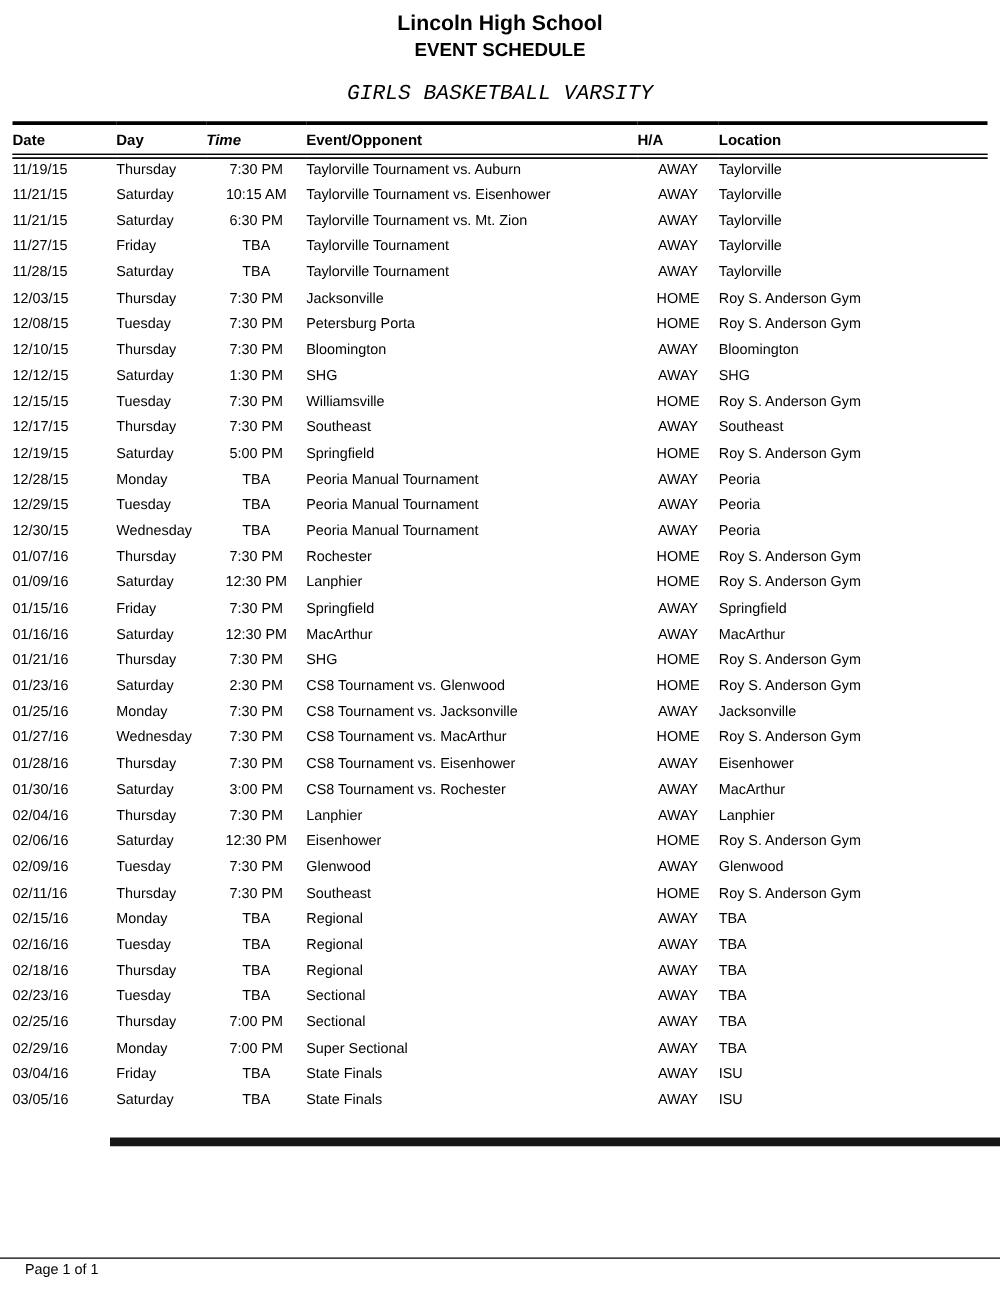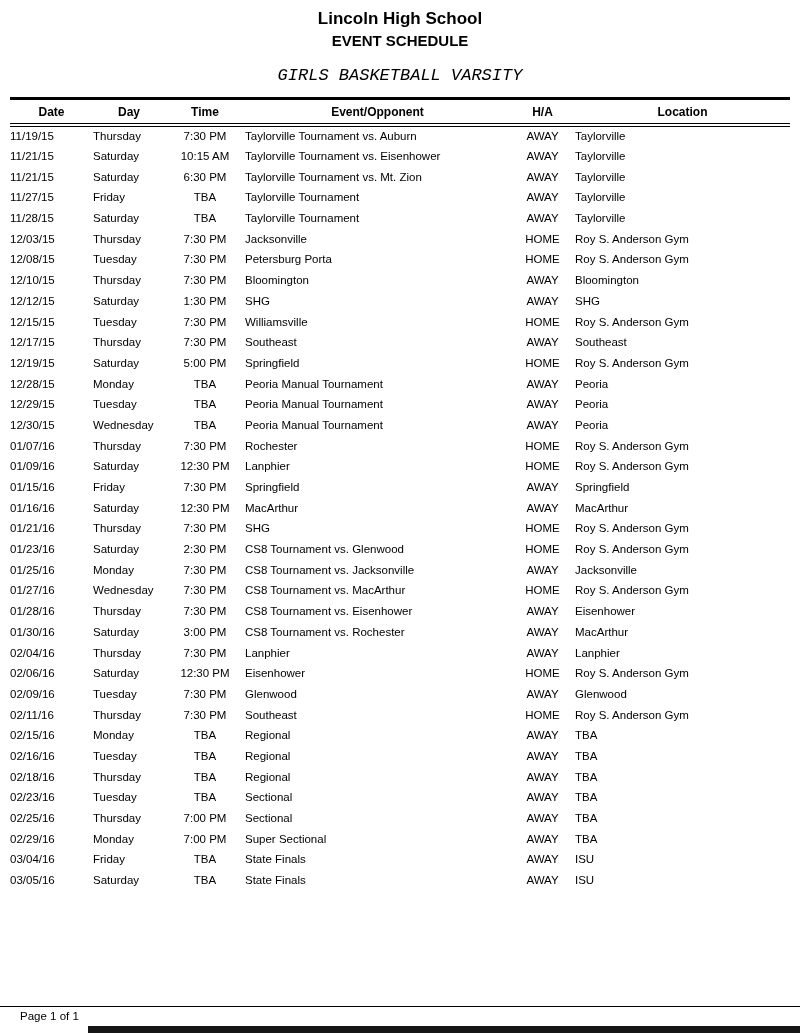--- a/index.html
+++ b/index.html
@@ -6,54 +6,54 @@
   html, body { margin: 0; padding: 0; }
   body {
     width: 800px;
     height: 1033px;
     background: #ffffff;
     color: #000000;
     font-family: "Liberation Sans", sans-serif;
     position: relative;
     overflow: hidden;
   }
-  .page { width: 800px; height: 1033px; position: relative; }
+  .page { width: 800px; height: 917px; position: relative; }
 
   .doc-header { text-align: center; padding-top: 9px; }
   .school-name { font-size: 17px; font-weight: bold; line-height: 19px; }
   .event-title { font-size: 15px; font-weight: bold; line-height: 24px; margin-top: 1px; }
   .subtitle { font-size: 17px; font-style: italic; line-height: 19px; margin-top: 13px; font-family: Liberation Mono, monospace; }
 
   table.schedule {
     table-layout: fixed;
     border-collapse: collapse;
     width: 780px;
     margin: 12px 0 0 10px;
     font-size: 11.5px;
   }
   table.schedule thead th {
     border-top: 3px solid #000;
     border-bottom: 4px double #000;
     font-weight: bold;
     font-size: 12px;
     padding: 5px 0 4px 0;
-    text-align: center;
+    text-align: left;
     white-space: nowrap;
   }
   table.schedule td {
     padding: 0;
     height: 20.7px;
     vertical-align: middle;
     white-space: nowrap;
     overflow: hidden;
   }
   th.c-date, td.c-date { padding-left: 20px; }
   th.c-day  { text-align: center; }
   td.c-day  { padding-left: 0; text-align: left; }
-  th.c-time { padding-left: 2px; }
+  th.c-time { padding-left: 2px; font-style: italic; }
   td.c-time { text-align: center; }
   th.c-event, td.c-event { padding-left: 8px; }
   th.c-ha   { padding-left: 10px; }
   td.c-ha   { text-align: center; }
   th.c-loc, td.c-loc { padding-left: 22px; }
 
   .footer-line {
     position: absolute;
     top: 1006px; left: 0; right: 0;
     border-top: 1px solid #000;

